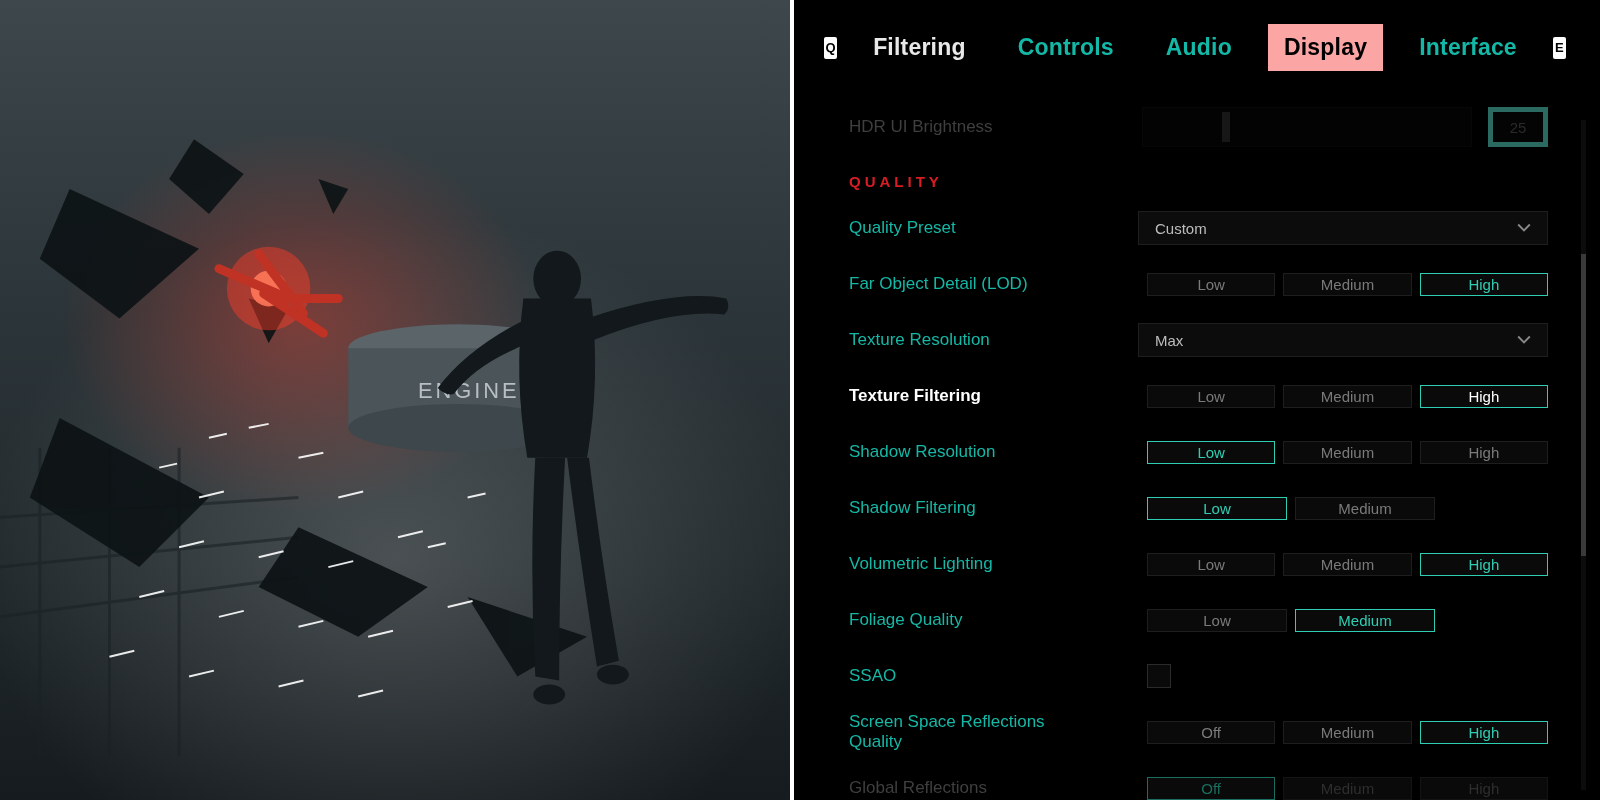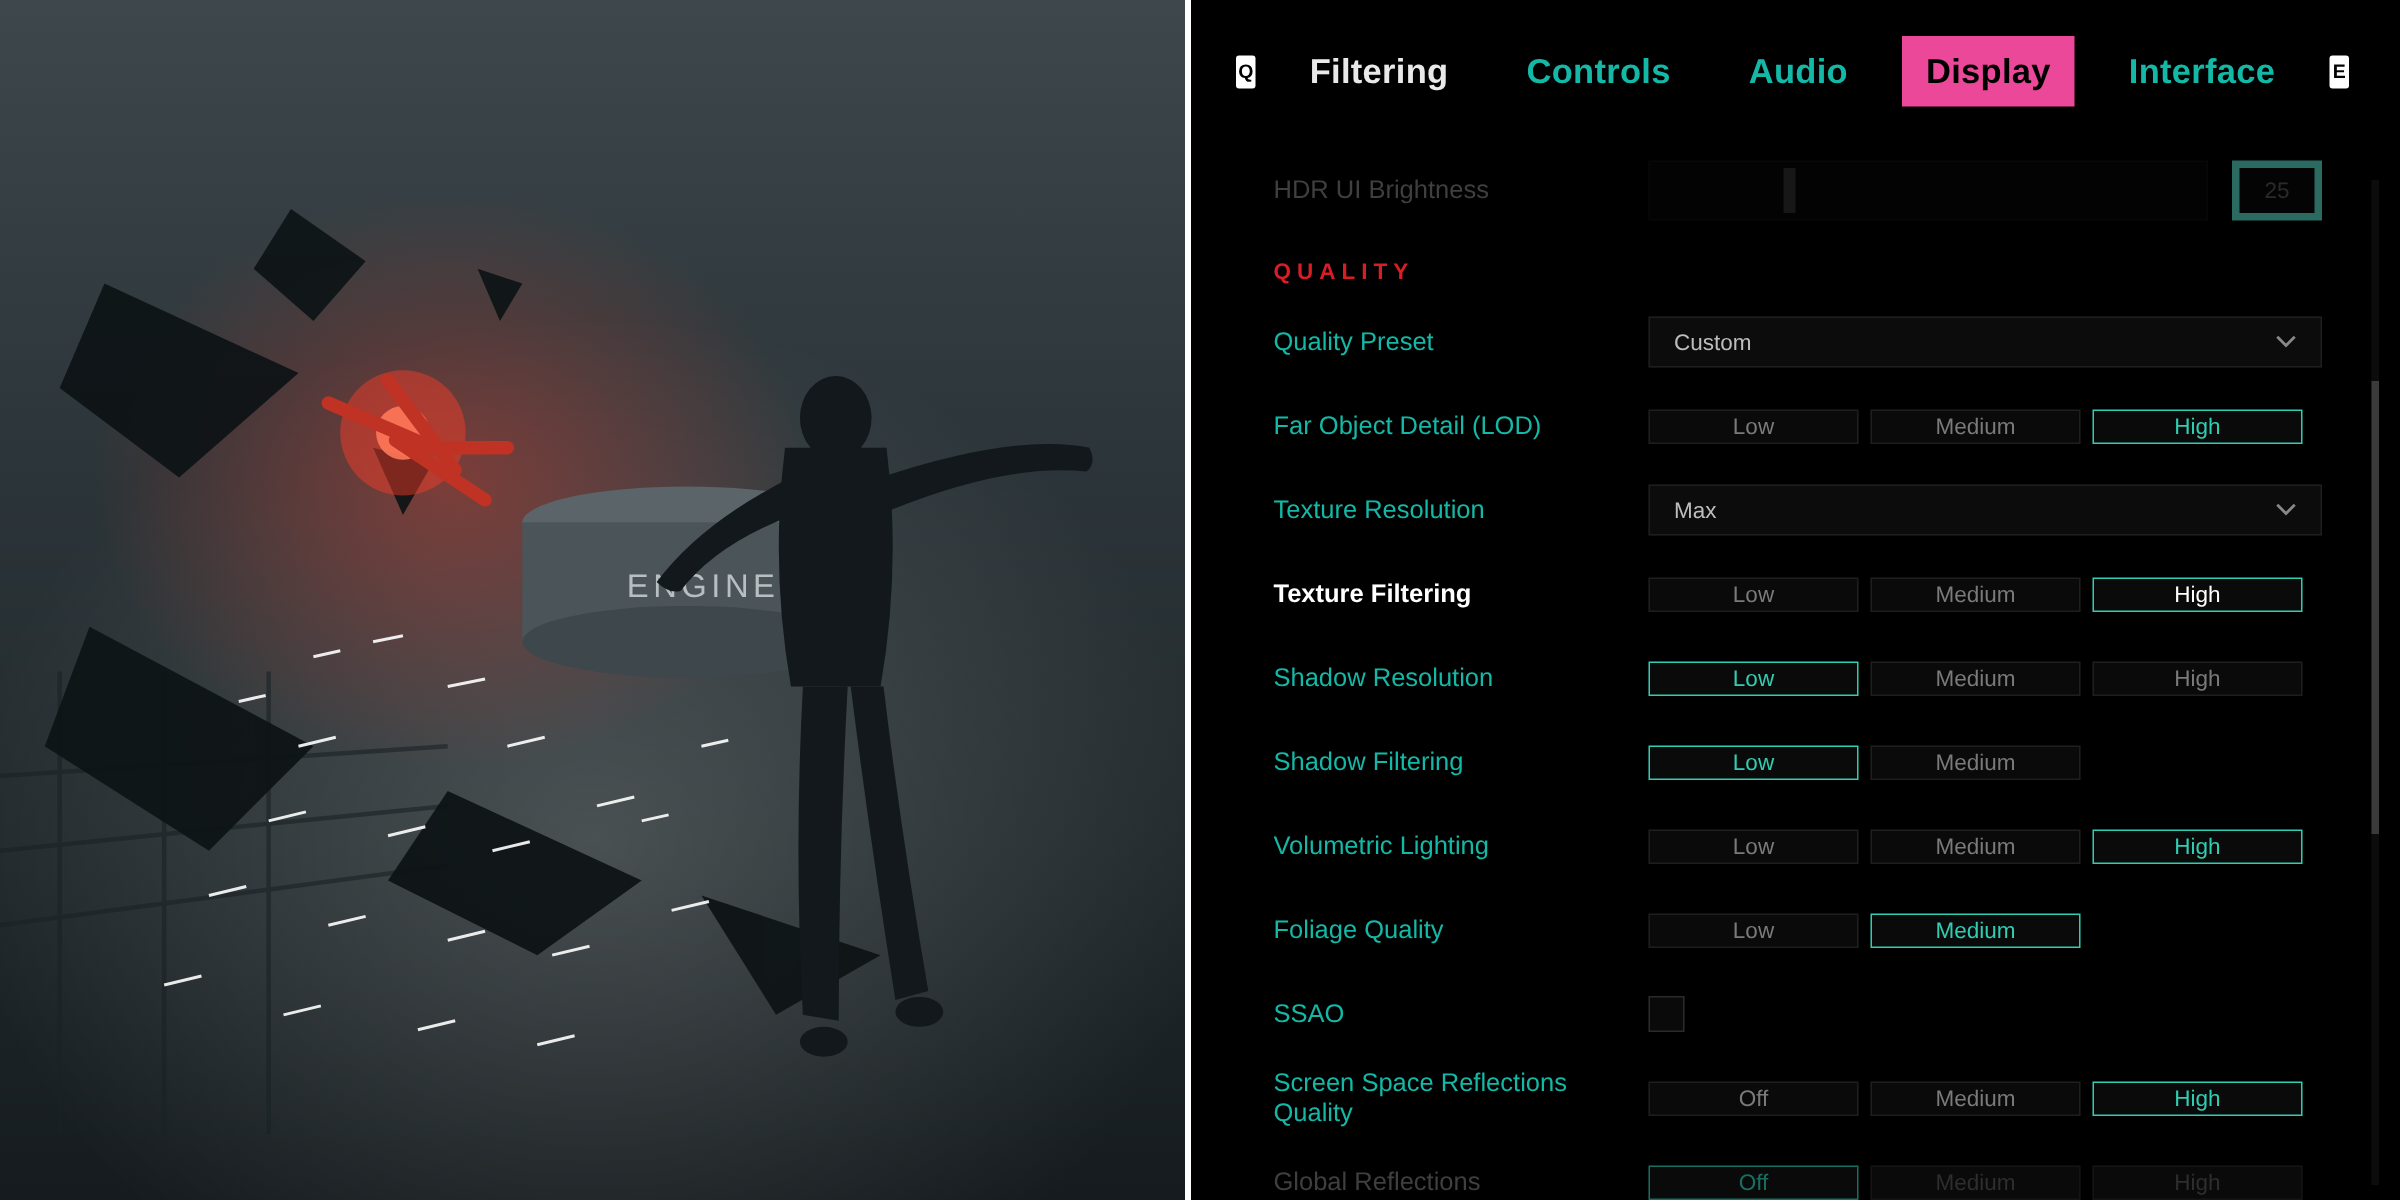--- a/index.html
+++ b/index.html
@@ -55,35 +55,36 @@
   }
   .tab {
     font-size: 23px;
     font-weight: 600;
     color: #e9e9e9;
     padding: 10px 16px;
     cursor: pointer;
     letter-spacing: 0.2px;
   }
   .tab.active {
-    background: #ec4899;
+    background: #fca5a5;
     color: #000;
   }
   .tab.dim { color: #14b8a6; }
   .settings-scroll {
     flex: 1;
     overflow: hidden;
     padding: 10px 48px 0 55px;
     position: relative;
   }
   .row {
     display: flex;
     align-items: center;
     min-height: 56px;
     padding: 4px 0;
+    gap: 48px;
   }
   .row-label {
     width: 250px;
     font-size: 17px;
     color: #14b8a6;
     line-height: 1.2;
   }
   .row-label.highlight { color: #fff; font-weight:600; }
   .row-label.faded { color: #3f3f3f; }
   .section-header {

